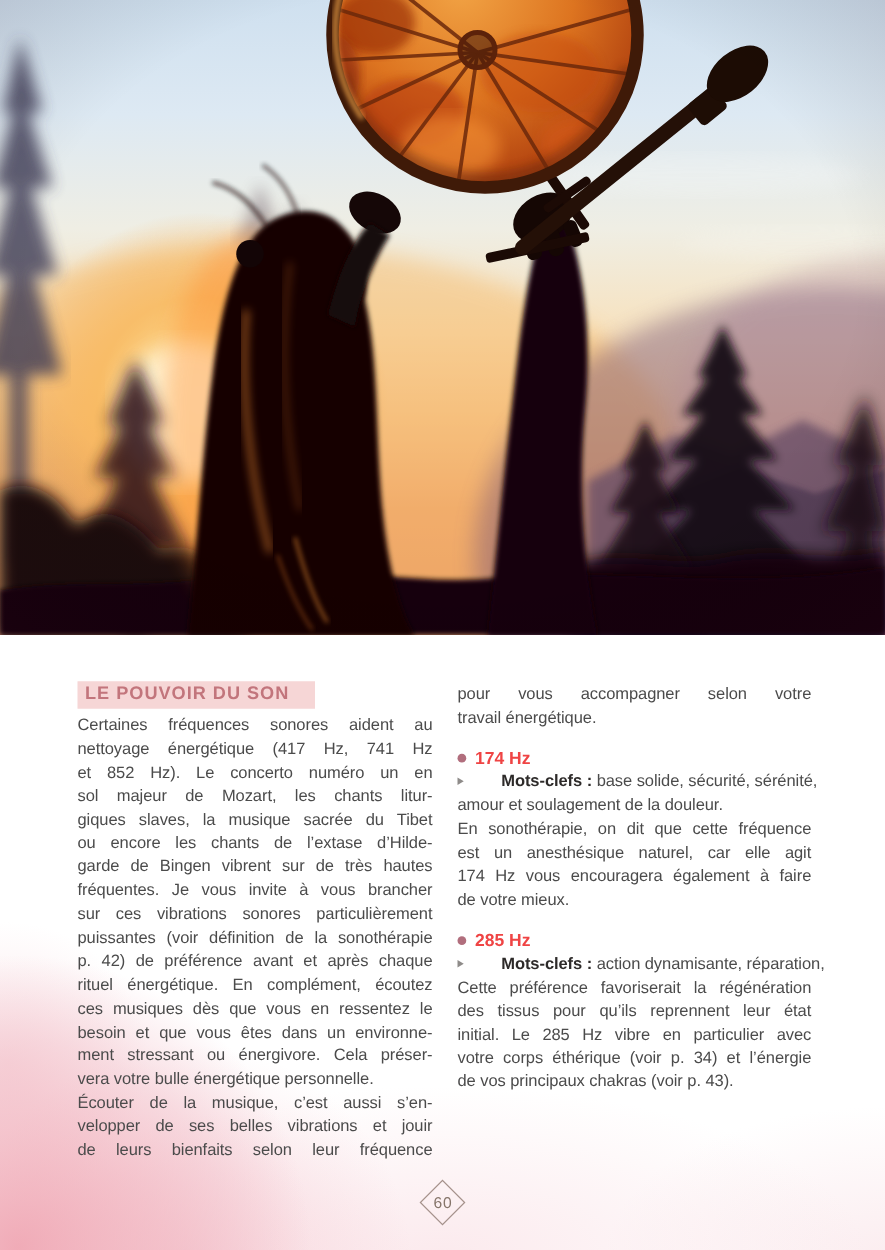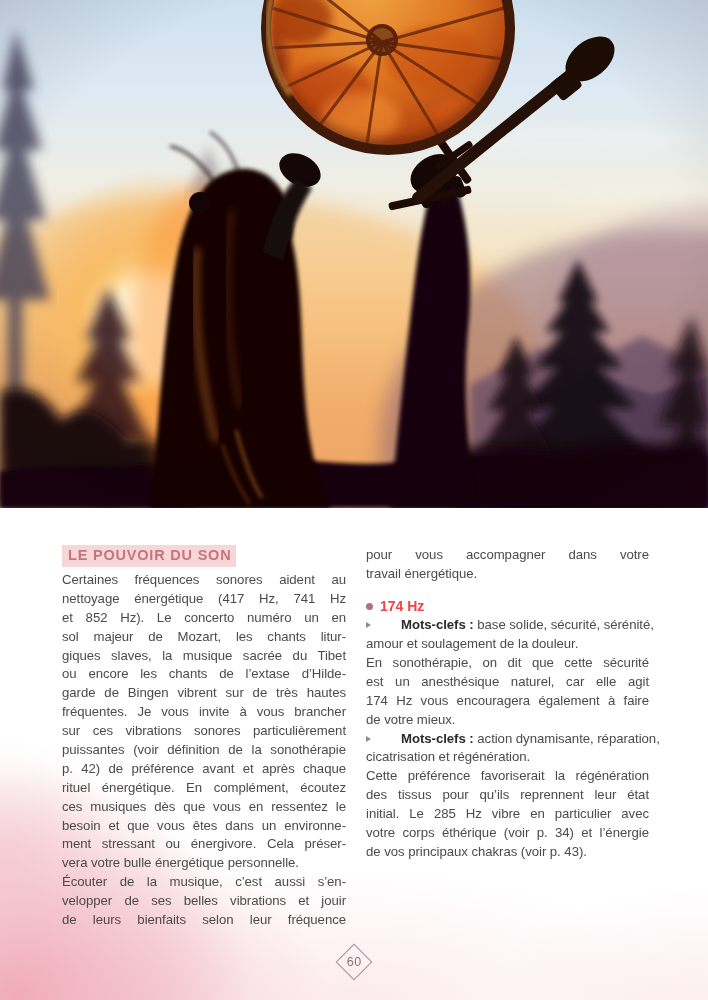--- a/index.html
+++ b/index.html
@@ -27,21 +27,21 @@
   .col-right{left:366px;top:546px;width:283px;}
   .line{
     font-size:13.2px;line-height:18.9px;height:18.9px;
     letter-spacing:-0.05px;white-space:nowrap;
     text-align:justify;text-align-last:justify;
   }
   .line.end{text-align-last:left;}
   .col-heading{
     display:inline-block;background:#f6d6d6;color:#c2757c;
     font-size:14.5px;font-weight:700;letter-spacing:.8px;
-    padding:2px 5px 3px 6px;margin:0 0 4px 0;line-height:17px;
+    padding:2px 21px 3px 6px;margin:0 0 4px 0;line-height:17px;
   }
   .freq-title{
     margin-top:13.5px;font-size:14px;font-weight:700;color:#ef4444;
     line-height:18.9px;height:18.9px;white-space:nowrap;
   }
   .dot{
     display:inline-block;width:7px;height:7px;border-radius:50%;
     background:#b16e7d;margin-right:7px;position:relative;top:-1px;
   }
   .tri{
@@ -224,31 +224,31 @@
       <path d="M277,-20 A122 122 0 0 0 290 95" stroke="#ffae4e" stroke-width="4" fill="none" opacity=".75" filter="url(#b2)"></path>
     </g>
 
     <rect x="0" y="0" width="708" height="508" fill="url(#vig)"></rect>
   </svg>
 
   <div class="blush"></div>
 
   <div class="col col-left" id="col-left"><div class="col-heading">LE POUVOIR DU SON</div><div class="line">Certaines fréquences sonores aident au</div><div class="line">nettoyage énergétique (417 Hz, 741 Hz</div><div class="line">et 852 Hz). Le concerto numéro un en</div><div class="line">sol majeur de Mozart, les chants litur-</div><div class="line">giques slaves, la musique sacrée du Tibet</div><div class="line">ou encore les chants de l’extase d’Hilde-</div><div class="line">garde de Bingen vibrent sur de très hautes</div><div class="line">fréquentes. Je vous invite à vous brancher</div><div class="line">sur ces vibrations sonores particulièrement</div><div class="line">puissantes (voir définition de la sonothérapie</div><div class="line">p. 42) de préférence avant et après chaque</div><div class="line">rituel énergétique. En complément, écoutez</div><div class="line">ces musiques dès que vous en ressentez le</div><div class="line">besoin et que vous êtes dans un environne-</div><div class="line">ment stressant ou énergivore. Cela préser-</div><div class="line end">vera votre bulle énergétique personnelle.</div><div class="line">Écouter de la musique, c’est aussi s’en-</div><div class="line">velopper de ses belles vibrations et jouir</div><div class="line">de leurs bienfaits selon leur fréquence</div></div>
   <div class="col col-right" id="col-right">
-      <div class="line">pour vous accompagner dans votre</div>
+      <div class="line">pour vous accompagner selon votre</div>
       <div class="line end">travail énergétique.</div>
       <div class="freq-title"><span class="dot"></span><span>174 Hz</span></div>
       <div class="line j"><span class="tri"></span><span class="kw">Mots-clefs :</span> base solide, sécurité, sérénité,</div>
       <div class="line end">amour et soulagement de la douleur.</div>
-      <div class="line">En sonothérapie, on dit que cette sécurité</div>
+      <div class="line">En sonothérapie, on dit que cette fréquence</div>
       <div class="line">est un anesthésique naturel, car elle agit</div>
       <div class="line">174 Hz vous encouragera également à faire</div>
       <div class="line end">de votre mieux.</div>
+      <div class="freq-title"><span class="dot"></span><span>285 Hz</span></div>
       <div class="line j"><span class="tri"></span><span class="kw">Mots-clefs :</span> action dynamisante, réparation,</div>
-      <div class="line end">cicatrisation et régénération.</div>
       <div class="line">Cette préférence favoriserait la régénération</div>
       <div class="line">des tissus pour qu’ils reprennent leur état</div>
       <div class="line">initial. Le 285 Hz vibre en particulier avec</div>
       <div class="line">votre corps éthérique (voir p. 34) et l’énergie</div>
       <div class="line end">de vos principaux chakras (voir p. 43).</div>
     </div>
 
   <div class="folio">
     <span>60</span>
   </div>

